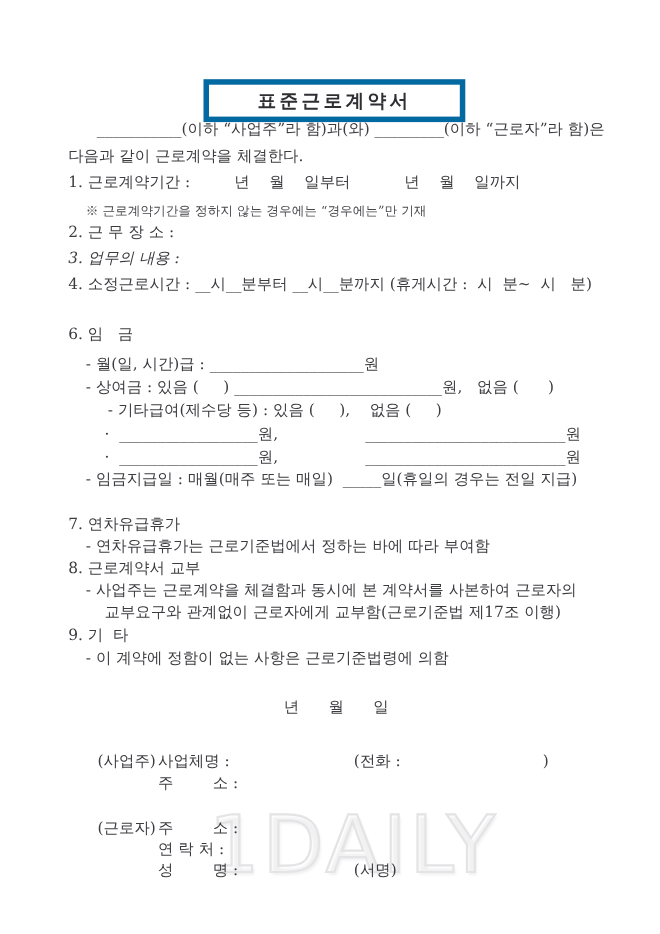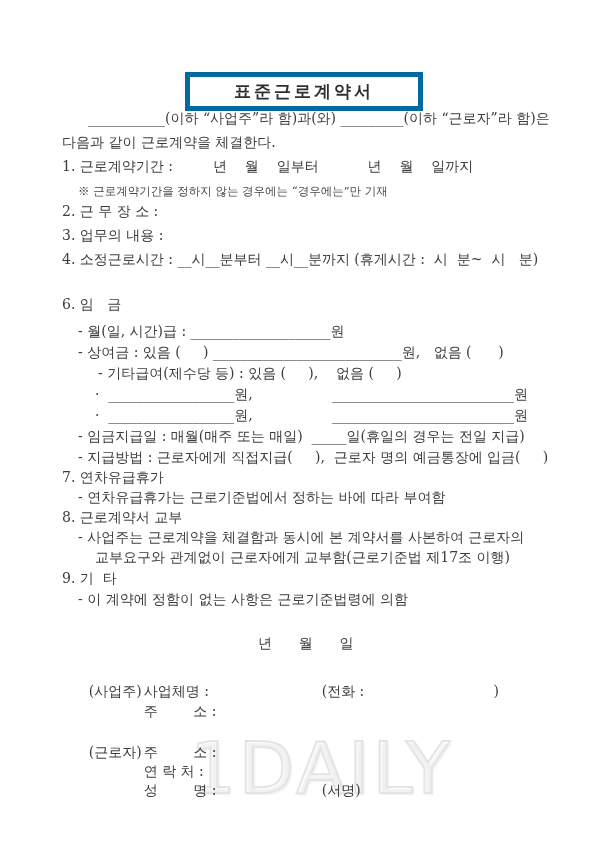--- a/index.html
+++ b/index.html
@@ -63,39 +63,38 @@
       <span>표준근로계약서</span>
     </div>
 
     <div class="abs" style="left:88px; top:110px;">___________(이하 “사업주”라 함)과(와) _________(이하 “근로자”라 함)은</div>
     <div class="abs" style="left:62px; top:134px;">다음과 같이 근로계약을 체결한다.</div>
 
     <div class="abs" style="left:62px; top:158px;">1. 근로계약기간 :         년    월    일부터           년    월    일까지</div>
     <div class="abs note" style="left:78px; top:184px;">※ 근로계약기간을 정하지 않는 경우에는 “경우에는”만 기재</div>
 
     <div class="abs" style="left:62px; top:203px;">2. 근 무 장 소 :</div>
-    <div class="abs" style="left:62px; top:227px;">3. 업무의 내용 :</div>
+    <div class="abs" style="left:62px; top:227px;font-style:italic;">3. 업무의 내용 :</div>
     <div class="abs" style="left:62px; top:251px;">4. 소정근로시간 : __시__분부터 __시__분까지 (휴게시간 :  시  분~  시   분)</div>
 
     <div class="abs" style="left:62px; top:296px;">6. 임   금</div>
     <div class="abs" style="left:78px; top:323px;">- 월(일, 시간)급 : ____________________원</div>
     <div class="abs" style="left:78px; top:344px;">- 상여금 : 있음 (     ) ___________________________원,   없음 (      )</div>
     <div class="abs" style="left:78px; top:365px;margin-left:20px;">- 기타급여(제수당 등) : 있음 (     ),    없음 (     )</div>
 
     <div class="flexrow" style="left:95px; top:386px; width:433px;">
       <span>·  __________________원,</span>
       <span>__________________________원</span>
     </div>
     <div class="flexrow" style="left:95px; top:407px; width:433px;">
       <span>·  __________________원,</span>
       <span>__________________________원</span>
     </div>
 
     <div class="abs" style="left:78px; top:428px;">- 임금지급일 : 매월(매주 또는 매일)  _____일(휴일의 경우는 전일 지급)</div>
-    <div class="abs" style="left:78px; top:449px;">- 지급방법 : 근로자에게 직접지급(     ),  근로자 명의 예금통장에 입금(     )</div>
 
     <div class="abs" style="left:62px; top:469px;">7. 연차유급휴가</div>
     <div class="abs" style="left:78px; top:489px;">- 연차유급휴가는 근로기준법에서 정하는 바에 따라 부여함</div>
 
     <div class="abs" style="left:62px; top:509px;">8. 근로계약서 교부</div>
     <div class="abs" style="left:78px; top:529px;">- 사업주는 근로계약을 체결함과 동시에 본 계약서를 사본하여 근로자의</div>
     <div class="abs" style="left:95px; top:549px;">교부요구와 관계없이 근로자에게 교부함(근로기준법 제17조 이행)</div>
 
     <div class="abs" style="left:62px; top:570px;">9. 기  타</div>
     <div class="abs" style="left:78px; top:591px;">- 이 계약에 정함이 없는 사항은 근로기준법령에 의함</div>

